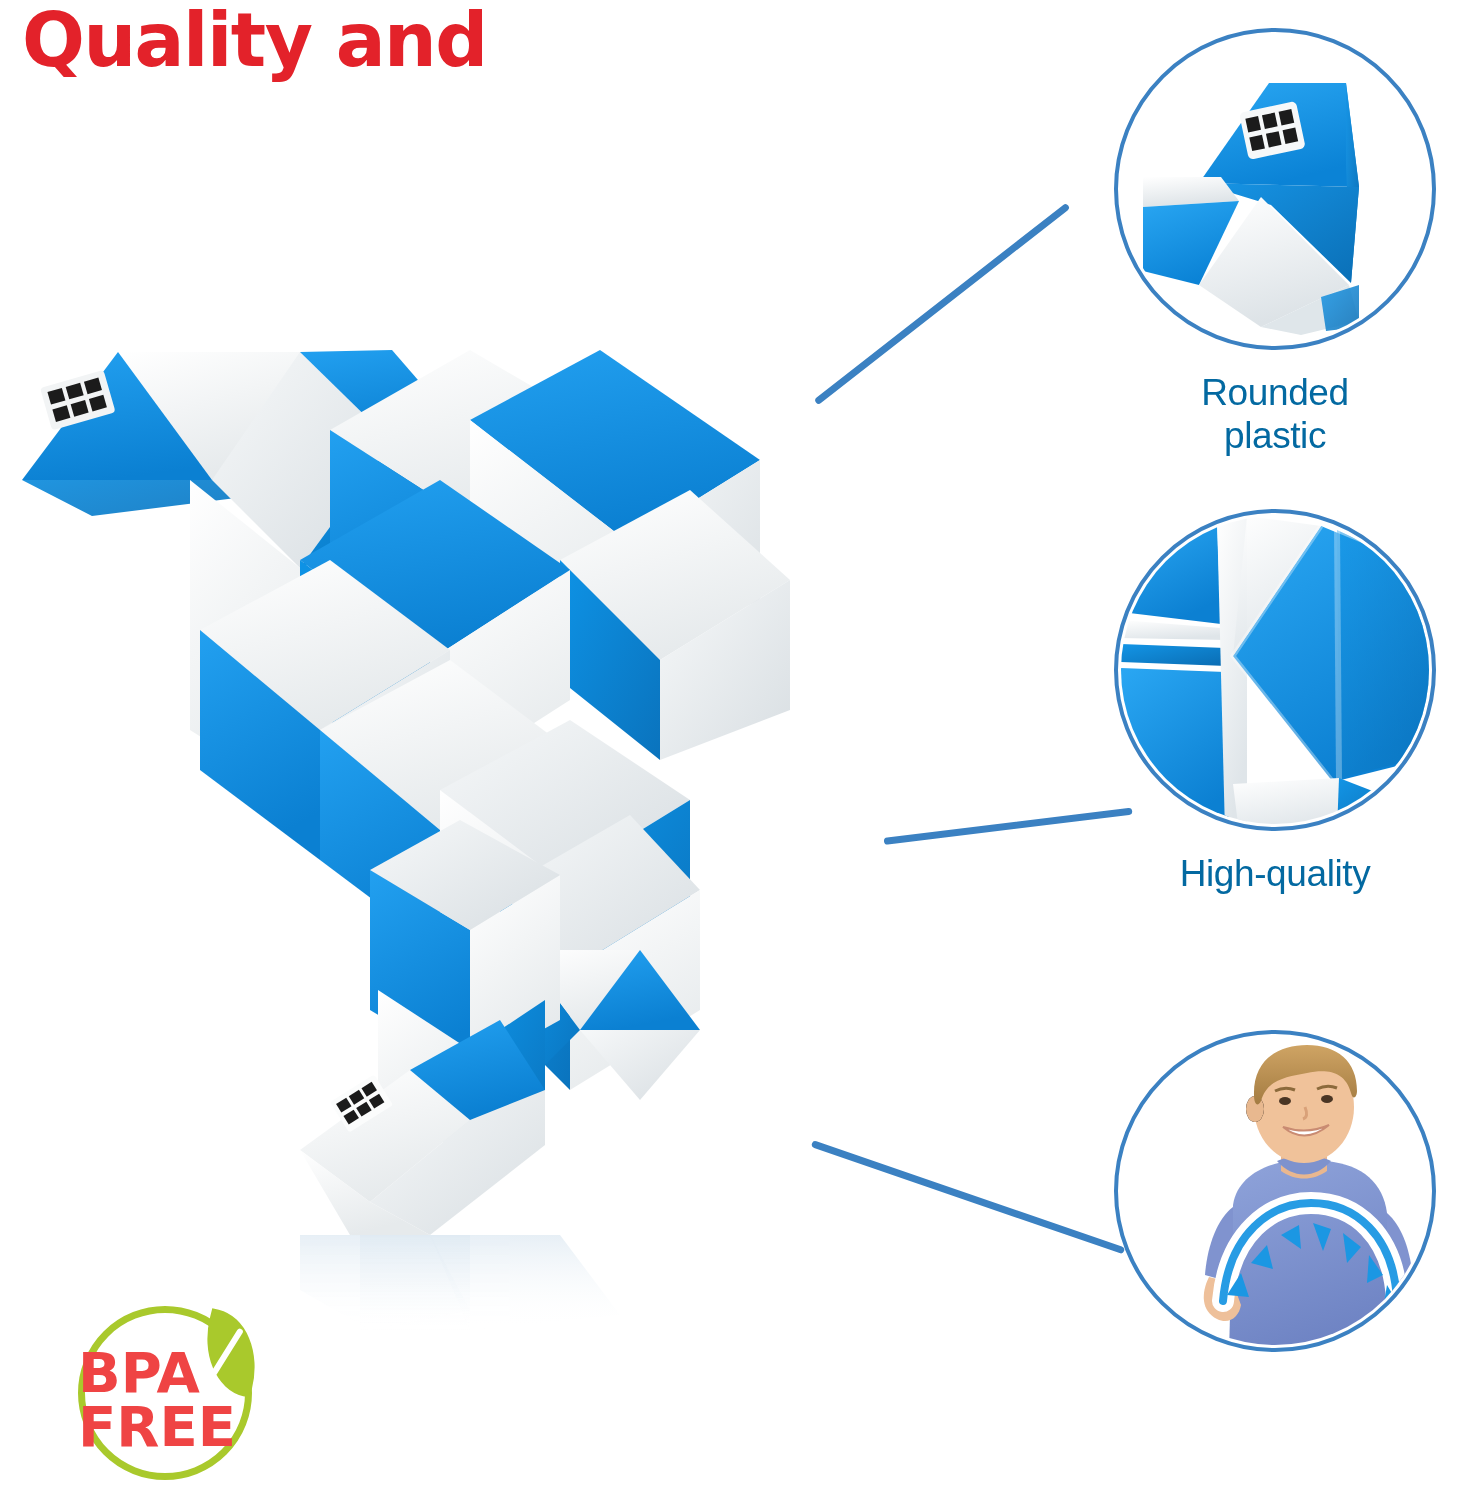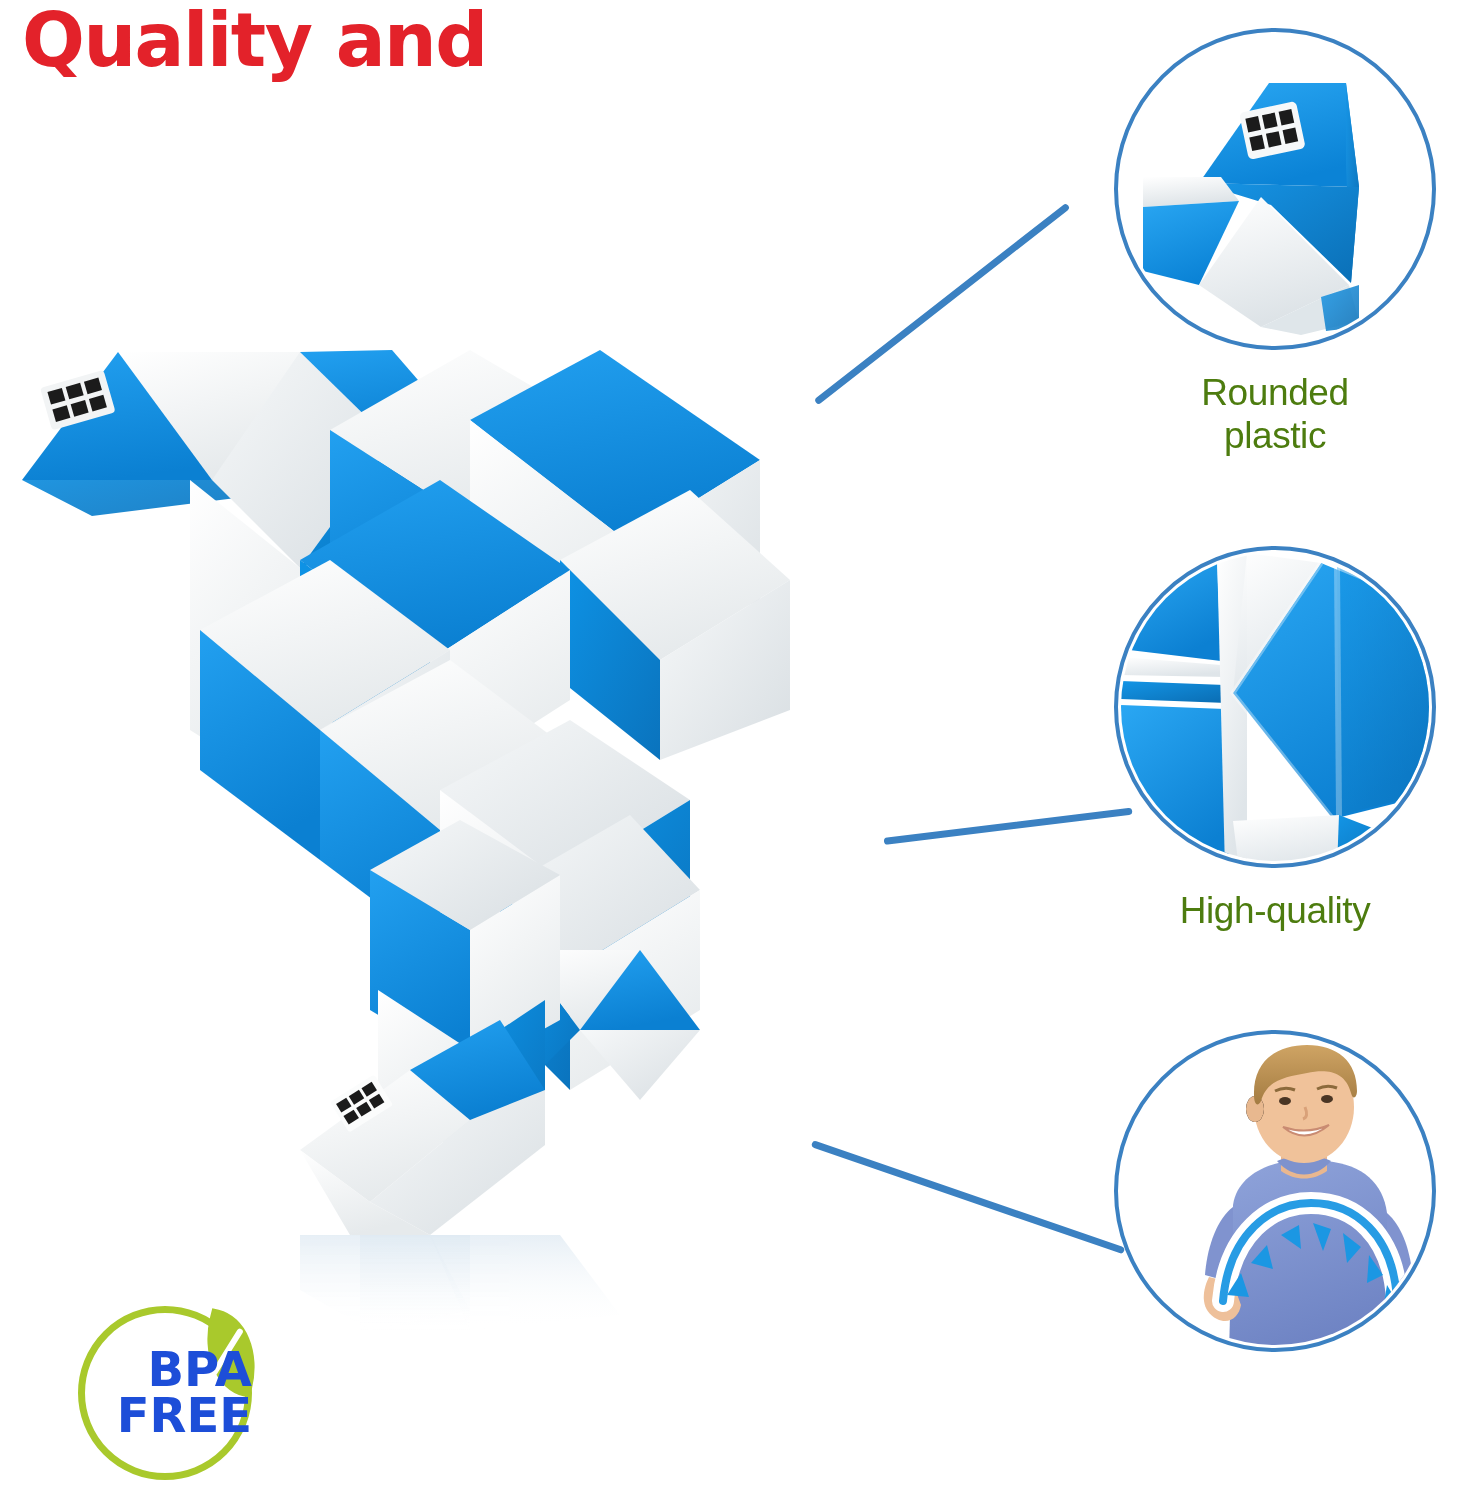--- a/index.html
+++ b/index.html
@@ -36,47 +36,47 @@
     background:#ffffff;
     overflow:hidden;
     box-sizing:border-box;
   }
   .co-clip{
     position:absolute;inset:3px;border-radius:50%;overflow:hidden;background:#fff;
   }
   .co-label{
     margin-top:22px;
     text-align:center;
-    color:#4d7c0f;
+    color:#0369a1;
     font-size:37px;
     line-height:1.16;
     font-weight:400;
     letter-spacing:-0.4px;
   }
   #callout-1{left:1085px;top:28px;}
-  #callout-2{left:1085px;top:546px;}
+  #callout-2{left:1085px;top:509px;}
   #callout-3{left:1085px;top:1030px;}
 
   
   .conn{position:absolute;height:7px;background:#3b81c2;border-radius:4px;transform-origin:0 50%;}
   #conn-1{left:816px;top:399px;width:320px;transform:rotate(-38deg);}
   #conn-2{left:884px;top:838px;width:250px;transform:rotate(-7deg);}
   #conn-3{left:812px;top:1140px;width:330px;transform:rotate(19deg);}
 
   
   #bpa-badge{position:absolute;left:72px;top:1300px;width:200px;height:196px;}
   .bpa-ring{
     position:absolute;left:6px;top:6px;width:174px;height:174px;
     border:7px solid #a9c92c;border-radius:50%;box-sizing:border-box;
   }
   .bpa-text{
     position:absolute;left:6px;top:46px;width:174px;
-    text-align:right;color:#1d4ed8;font-weight:700;
+    text-align:left;color:#ef4444;font-weight:700;
     font-family:"DejaVu Sans", sans-serif;
-    font-size:48px;line-height:0.96;letter-spacing:0px;
+    font-size:56px;line-height:0.96;letter-spacing:0px;
   }
   .bpa-leaf{
     position:absolute;left:130px;top:14px;width:58px;height:78px;
     background:#a9c92c;
     border-radius:0 92% 12% 92%;
     transform:rotate(14deg);
   }
   .bpa-leaf:after{
     content:"";position:absolute;left:22px;top:12px;width:6px;height:54px;
     background:#ffffff;border-radius:4px;transform:rotate(18deg);

